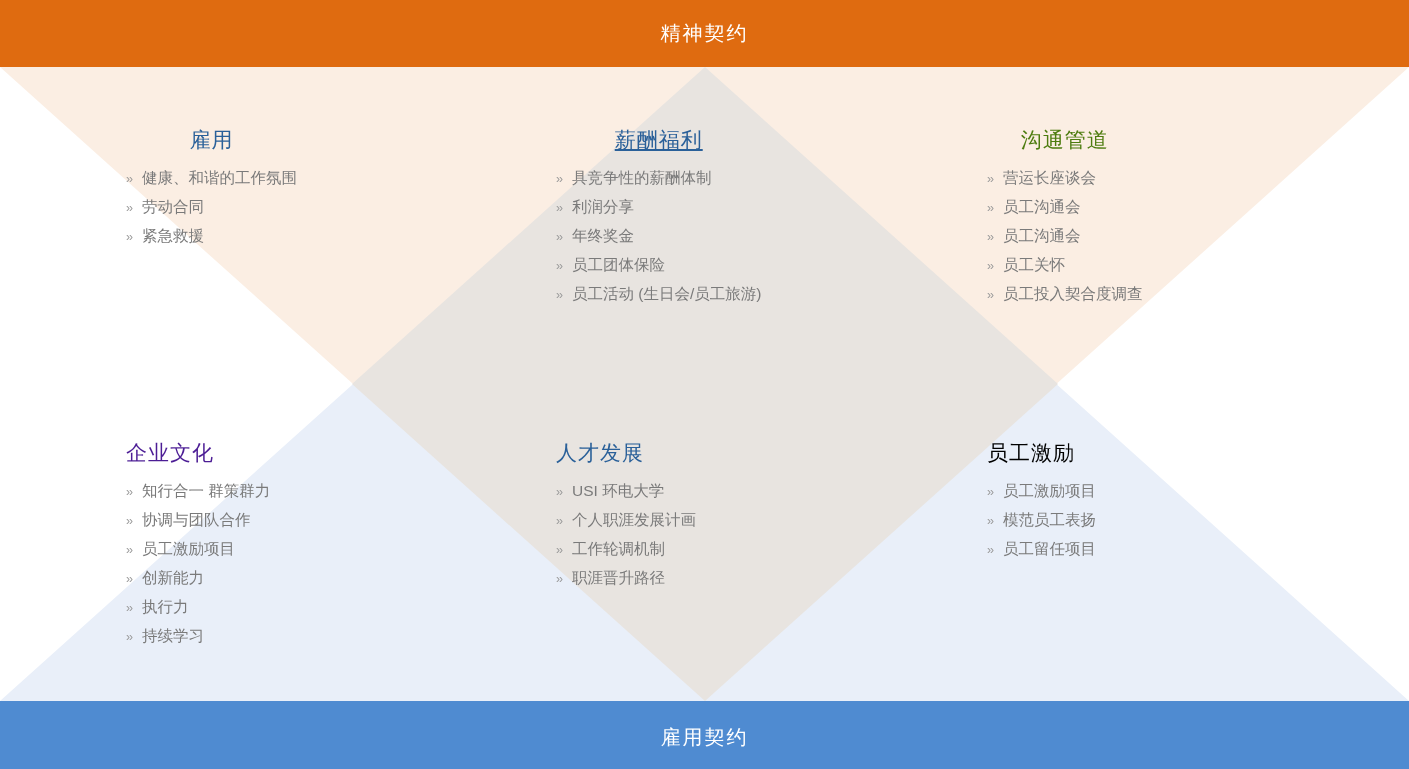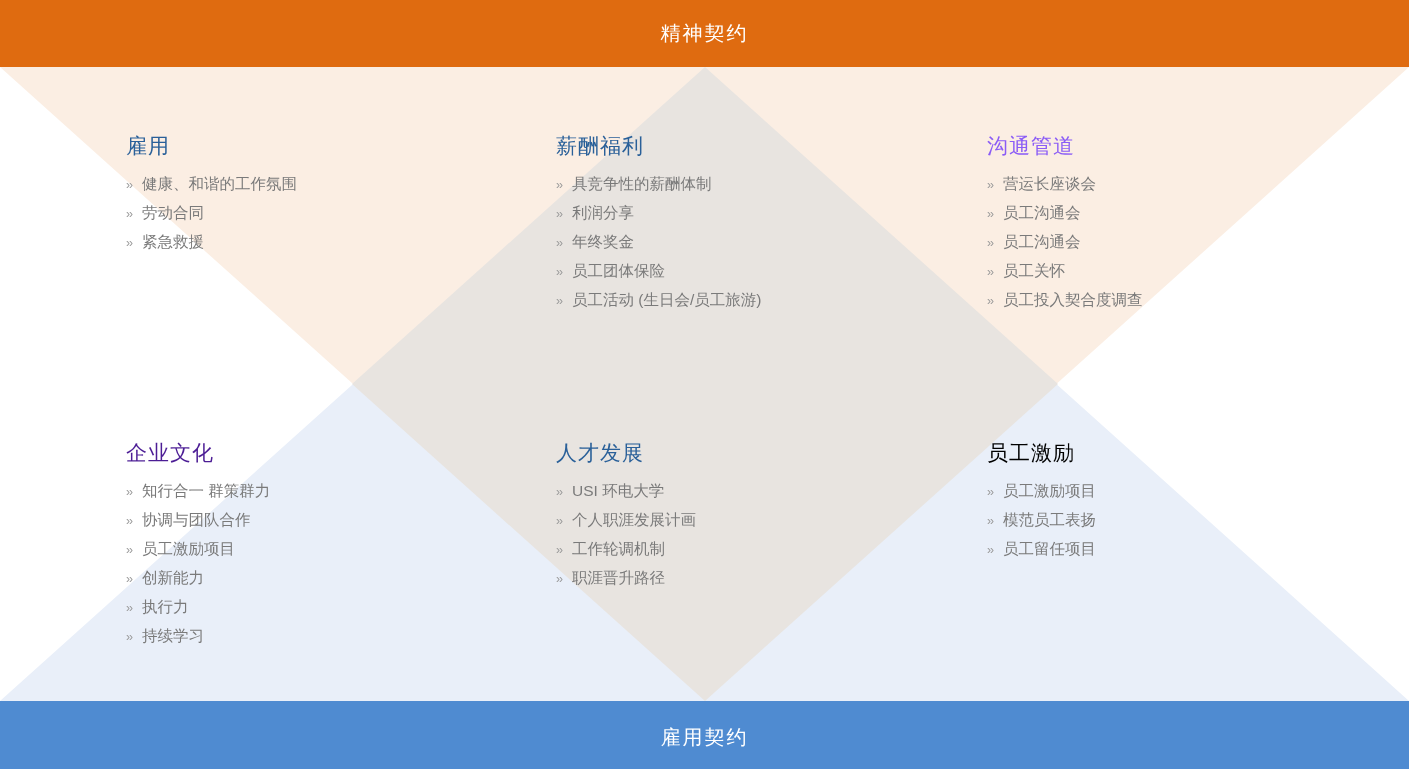--- a/index.html
+++ b/index.html
@@ -93,21 +93,21 @@
     letter-spacing: -1px;
     flex: 0 0 auto;
   }
 
   
   .col-1 { left: 126px; }
   .col-2 { left: 556px; }
   .col-3 { left: 987px; }
 
   
-  .row-1 { top: 67px; }
+  .row-1 { top: 61px; text-align: center; }
   .row-2 { top: 374px; }
 </style>
 </head>
 <body>
 
 <div id="slide">
 
   <svg id="bg-shapes" viewBox="0 0 1409 769" preserveAspectRatio="none" xmlns="http://www.w3.org/2000/svg">
 
     <rect x="0" y="0" width="1409" height="769" fill="#ffffff"></rect>
@@ -141,21 +141,21 @@
             <span>劳动合同</span>
           </li>
         <li style="color: rgb(122, 122, 122);">
             <span class="chev">››</span>
             <span>紧急救援</span>
           </li>
       </ul>
     </div>
 
     <div class="block col-2 row-1">
-      <h2 style="color: rgb(42, 96, 153);">薪酬福利</h2>
+      <h2 style="color: rgb(42, 96, 153); text-decoration: underline;">薪酬福利</h2>
       <ul>
         <li style="color: rgb(122, 122, 122);">
             <span class="chev">››</span>
             <span>具竞争性的薪酬体制</span>
           </li>
         <li style="color: rgb(122, 122, 122);">
             <span class="chev">››</span>
             <span>利润分享</span>
           </li>
         <li style="color: rgb(122, 122, 122);">
@@ -167,21 +167,21 @@
             <span>员工团体保险</span>
           </li>
         <li style="color: rgb(122, 122, 122);">
             <span class="chev">››</span>
             <span>员工活动 (生日会/员工旅游)</span>
           </li>
       </ul>
     </div>
 
     <div class="block col-3 row-1">
-      <h2 style="color: #8b5cf6;">沟通管道</h2>
+      <h2 style="color: #4d7c0f;">沟通管道</h2>
       <ul>
         <li style="color: rgb(122, 122, 122);">
             <span class="chev">››</span>
             <span>营运长座谈会</span>
           </li>
         <li style="color: rgb(122, 122, 122);">
             <span class="chev">››</span>
             <span>员工沟通会</span>
           </li>
         <li style="color: rgb(122, 122, 122);">

